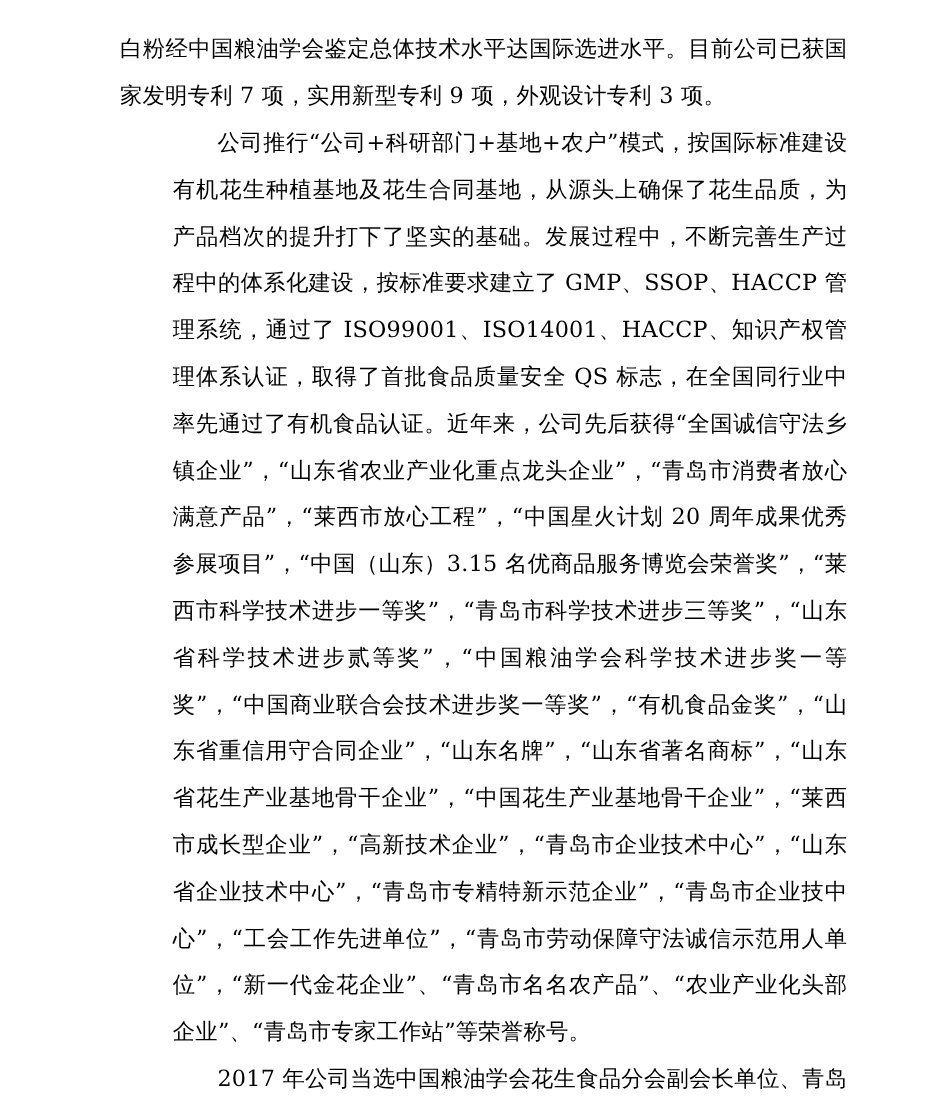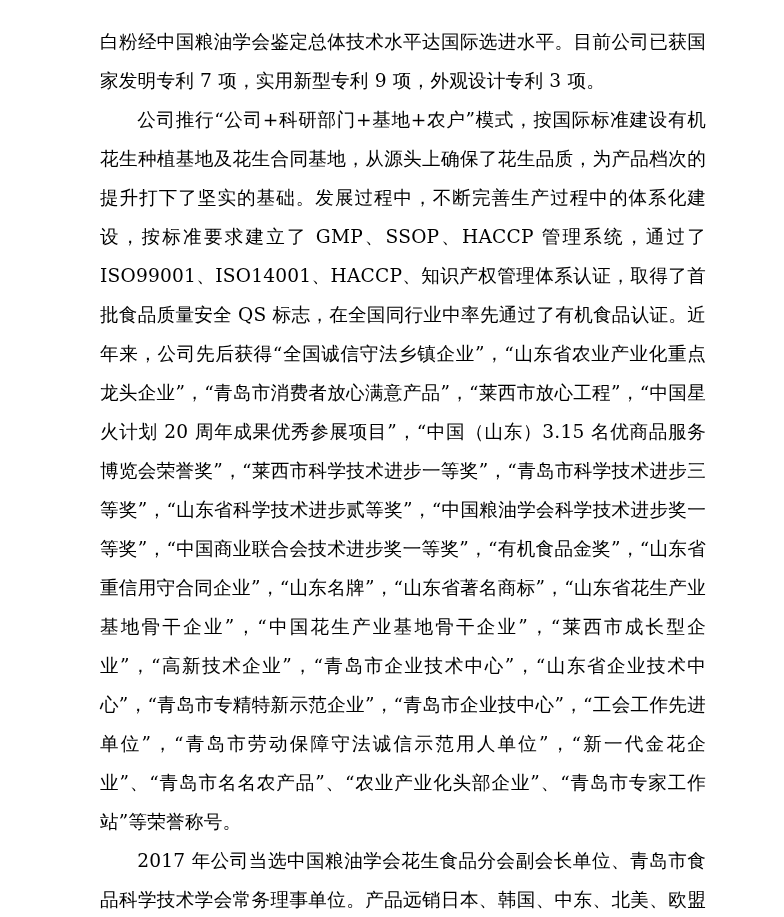--- a/index.html
+++ b/index.html
@@ -28,20 +28,21 @@
     text-justify: inter-ideograph;
     letter-spacing: 0.2px;
   }
   .para {
     margin: 0;
     text-indent: 0;
     white-space: normal;
   }
   .para + .para {
     margin-top: 0;
+    margin-left: 44px;
   }
   .indent {
     text-indent: 2em;
   }
 </style>
 </head>
 <body>
 
 <div class="page">
   <div class="doc-body">

